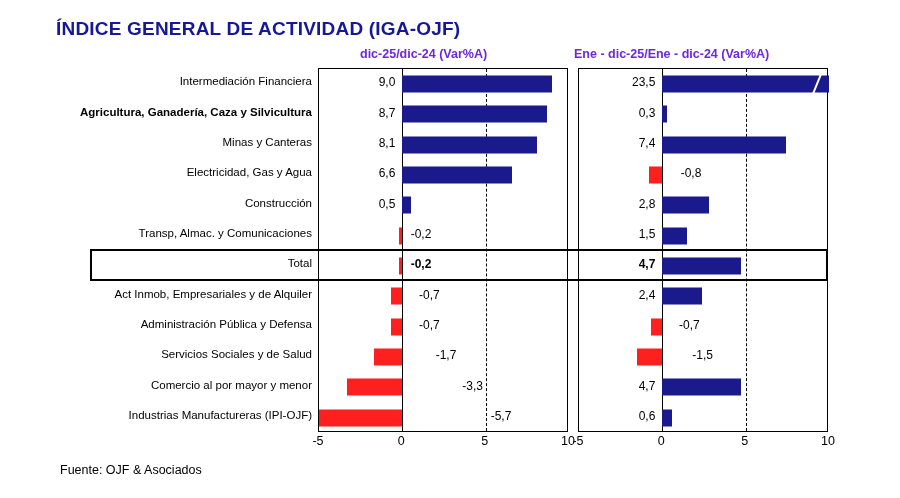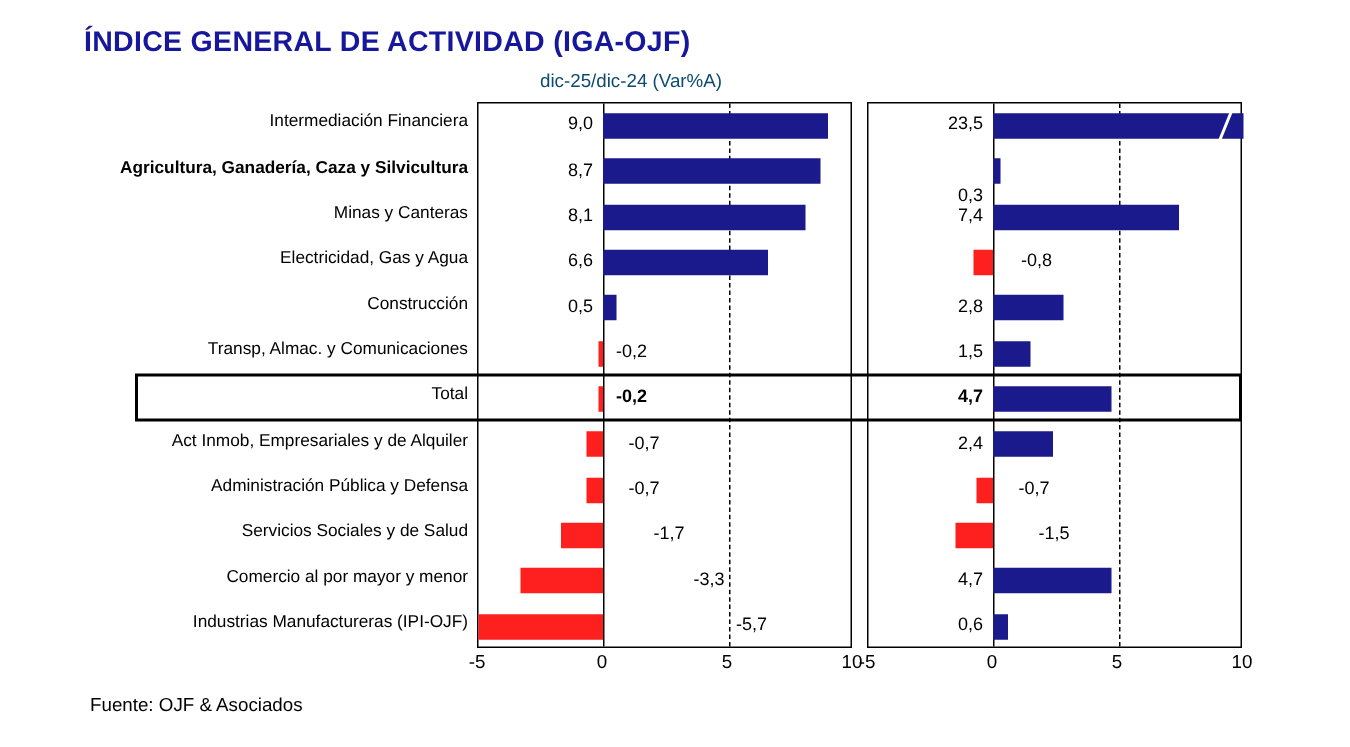--- a/index.html
+++ b/index.html
@@ -25,22 +25,22 @@
     left: 56px;
     top: 18px;
     font-size: 19px;
     font-weight: bold;
     color: #16179a;
     letter-spacing: 0.2px;
   }
   .panel-header {
     position: absolute;
     font-size: 12.5px;
-    font-weight: normal;
-    color: #0c4a6e;
+    font-weight: bold;
+    color: #6d28d9;
     white-space: nowrap;
   }
   #hdr-left { left: 360px; top: 47px; }
   #hdr-right { left: 574px; top: 47px; }
 
   
   .chart-area {
     position: absolute;
     top: 68px;
     height: 364px;
@@ -137,20 +137,21 @@
   }
 </style>
 </head>
 <body>
 
 <div id="page">
 
   <div class="title">ÍNDICE GENERAL DE ACTIVIDAD (IGA-OJF)</div>
 
   <div class="panel-header" id="hdr-left">dic-25/dic-24  (Var%A)</div>
+  <div class="panel-header" id="hdr-right">Ene - dic-25/Ene - dic-24  (Var%A)</div>
 
   <div id="row-labels">
       <div class="rowlabel" style="right: 588px; top: 75.1667px;">Intermediación Financiera</div>
       <div class="rowlabel" style="right: 588px; top: 105.5px; font-weight: bold;">Agricultura, Ganadería, Caza y Silvicultura</div>
       <div class="rowlabel" style="right: 588px; top: 135.833px;">Minas y Canteras</div>
       <div class="rowlabel" style="right: 588px; top: 166.167px;">Electricidad, Gas y Agua</div>
       <div class="rowlabel" style="right: 588px; top: 196.5px;">Construcción</div>
       <div class="rowlabel" style="right: 588px; top: 226.833px;">Transp, Almac. y Comunicaciones</div>
       <div class="rowlabel" style="right: 588px; top: 257.167px; font-weight: 400;">Total</div>
       <div class="rowlabel" style="right: 588px; top: 287.5px;">Act Inmob, Empresariales y de Alquiler</div>
@@ -256,21 +257,21 @@
       <div class="valuelabel" style="top: 226.833px; left: 410.667px;">-0,2</div>
       <div class="valuelabel bold" style="top: 257.167px; left: 410.667px;">-0,2</div>
       <div class="valuelabel" style="top: 287.5px; left: 419px;">-0,7</div>
       <div class="valuelabel" style="top: 317.833px; left: 419px;">-0,7</div>
       <div class="valuelabel" style="top: 348.167px; left: 435.667px;">-1,7</div>
       <div class="valuelabel" style="top: 378.5px; left: 462.333px;">-3,3</div>
       <div class="valuelabel" style="top: 408.833px; left: 490.667px;">-5,7</div>
     </div>
   <div id="right-values">
       <div class="valuelabel" style="top: 75.1667px; left: 655.333px; transform: translateX(-100%);">23,5</div>
-      <div class="valuelabel" style="top: 105.5px; left: 655.333px; transform: translateX(-100%); margin-top: 17px;">0,3</div>
+      <div class="valuelabel" style="top: 105.5px; left: 655.333px; transform: translateX(-100%);">0,3</div>
       <div class="valuelabel" style="top: 135.833px; left: 655.333px; transform: translateX(-100%);">7,4</div>
       <div class="valuelabel" style="top: 166.167px; left: 680.667px;">-0,8</div>
       <div class="valuelabel" style="top: 196.5px; left: 655.333px; transform: translateX(-100%);">2,8</div>
       <div class="valuelabel" style="top: 226.833px; left: 655.333px; transform: translateX(-100%);">1,5</div>
       <div class="valuelabel bold" style="top: 257.167px; left: 655.333px; transform: translateX(-100%);">4,7</div>
       <div class="valuelabel" style="top: 287.5px; left: 655.333px; transform: translateX(-100%);">2,4</div>
       <div class="valuelabel" style="top: 317.833px; left: 679px;">-0,7</div>
       <div class="valuelabel" style="top: 348.167px; left: 692.333px; text-align: right;">-1,5</div>
       <div class="valuelabel" style="top: 378.5px; left: 655.333px; transform: translateX(-100%);">4,7</div>
       <div class="valuelabel" style="top: 408.833px; left: 655.333px; transform: translateX(-100%);">0,6</div>

